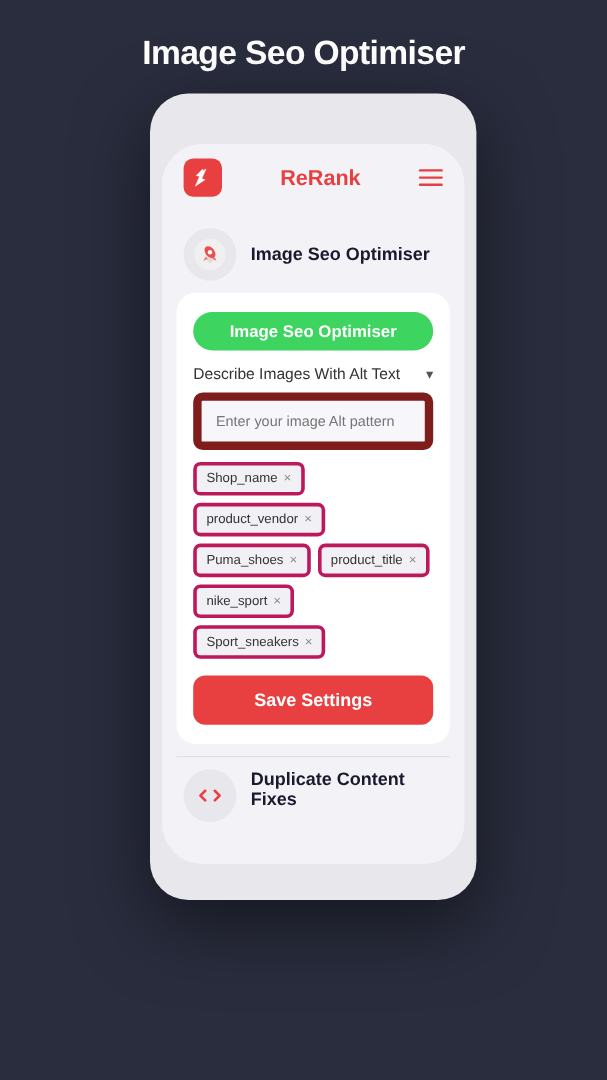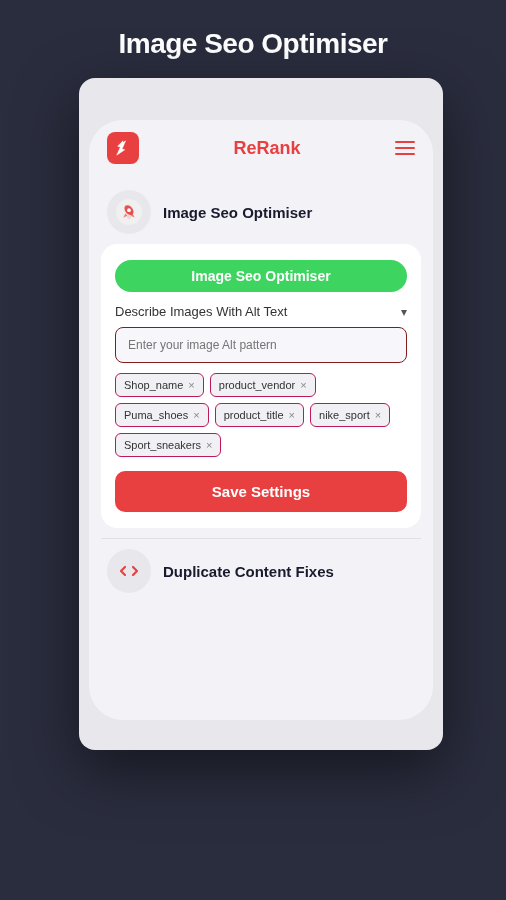--- a/index.html
+++ b/index.html
@@ -21,23 +21,23 @@
       font-size: 28px;
       font-weight: 700;
       margin-top: 28px;
       margin-bottom: 18px;
       letter-spacing: -0.5px;
       text-align: center;
     }
 
     
     .phone-shell {
-      width: 364px;
+      width: 272px;
       background: #e8e8ec;
-      border-radius: 16px;
+      border-radius: 32px;
       padding: 14px 10px 30px;
       position: relative;
       box-shadow: 0 20px 60px rgba(0,0,0,0.5);
       margin-left: 16px;
     }
 
     
     .phone-notch {
       width: 90px;
       height: 22px;
@@ -159,41 +159,41 @@
       justify-content: space-between;
     }
 
     .dropdown-arrow {
       color: #555;
       font-size: 12px;
     }
 
     .alt-input {
       width: 100%;
-      border: 1px solid #7f1d1d;
+      border: 7px solid #7f1d1d;
       border-radius: 8px;
       padding: 10px 12px;
       font-size: 12px;
       color: #15803d;
       background: #f7f7fb;
       margin-bottom: 10px;
       outline: none;
     }
 
     
     .tags-container {
       display: flex;
       flex-wrap: wrap;
       gap: 6px;
       margin-bottom: 14px;
     }
 
     .tag {
       background: #f0f0f5;
-      border: 1px solid #be185d;
+      border: 3px solid #be185d;
       border-radius: 6px;
       padding: 5px 8px;
       font-size: 11px;
       color: #333;
       display: flex;
       align-items: center;
       gap: 5px;
     }
 
     .tag-x {
@@ -212,21 +212,21 @@
       padding: 12px;
       font-size: 15px;
       font-weight: 700;
       cursor: pointer;
       text-align: center;
     }
 
     
     .bottom-feature-row {
       display: flex;
-      align-items: center;
+      align-items: flex-start;
       padding: 10px 6px;
       gap: 12px;
       border-top: 1px solid #e0e0e6;
       margin-top: 2px;
     }
 
     .feature-icon-circle-light {
       width: 44px;
       height: 44px;
       background: #e8e8ec;

